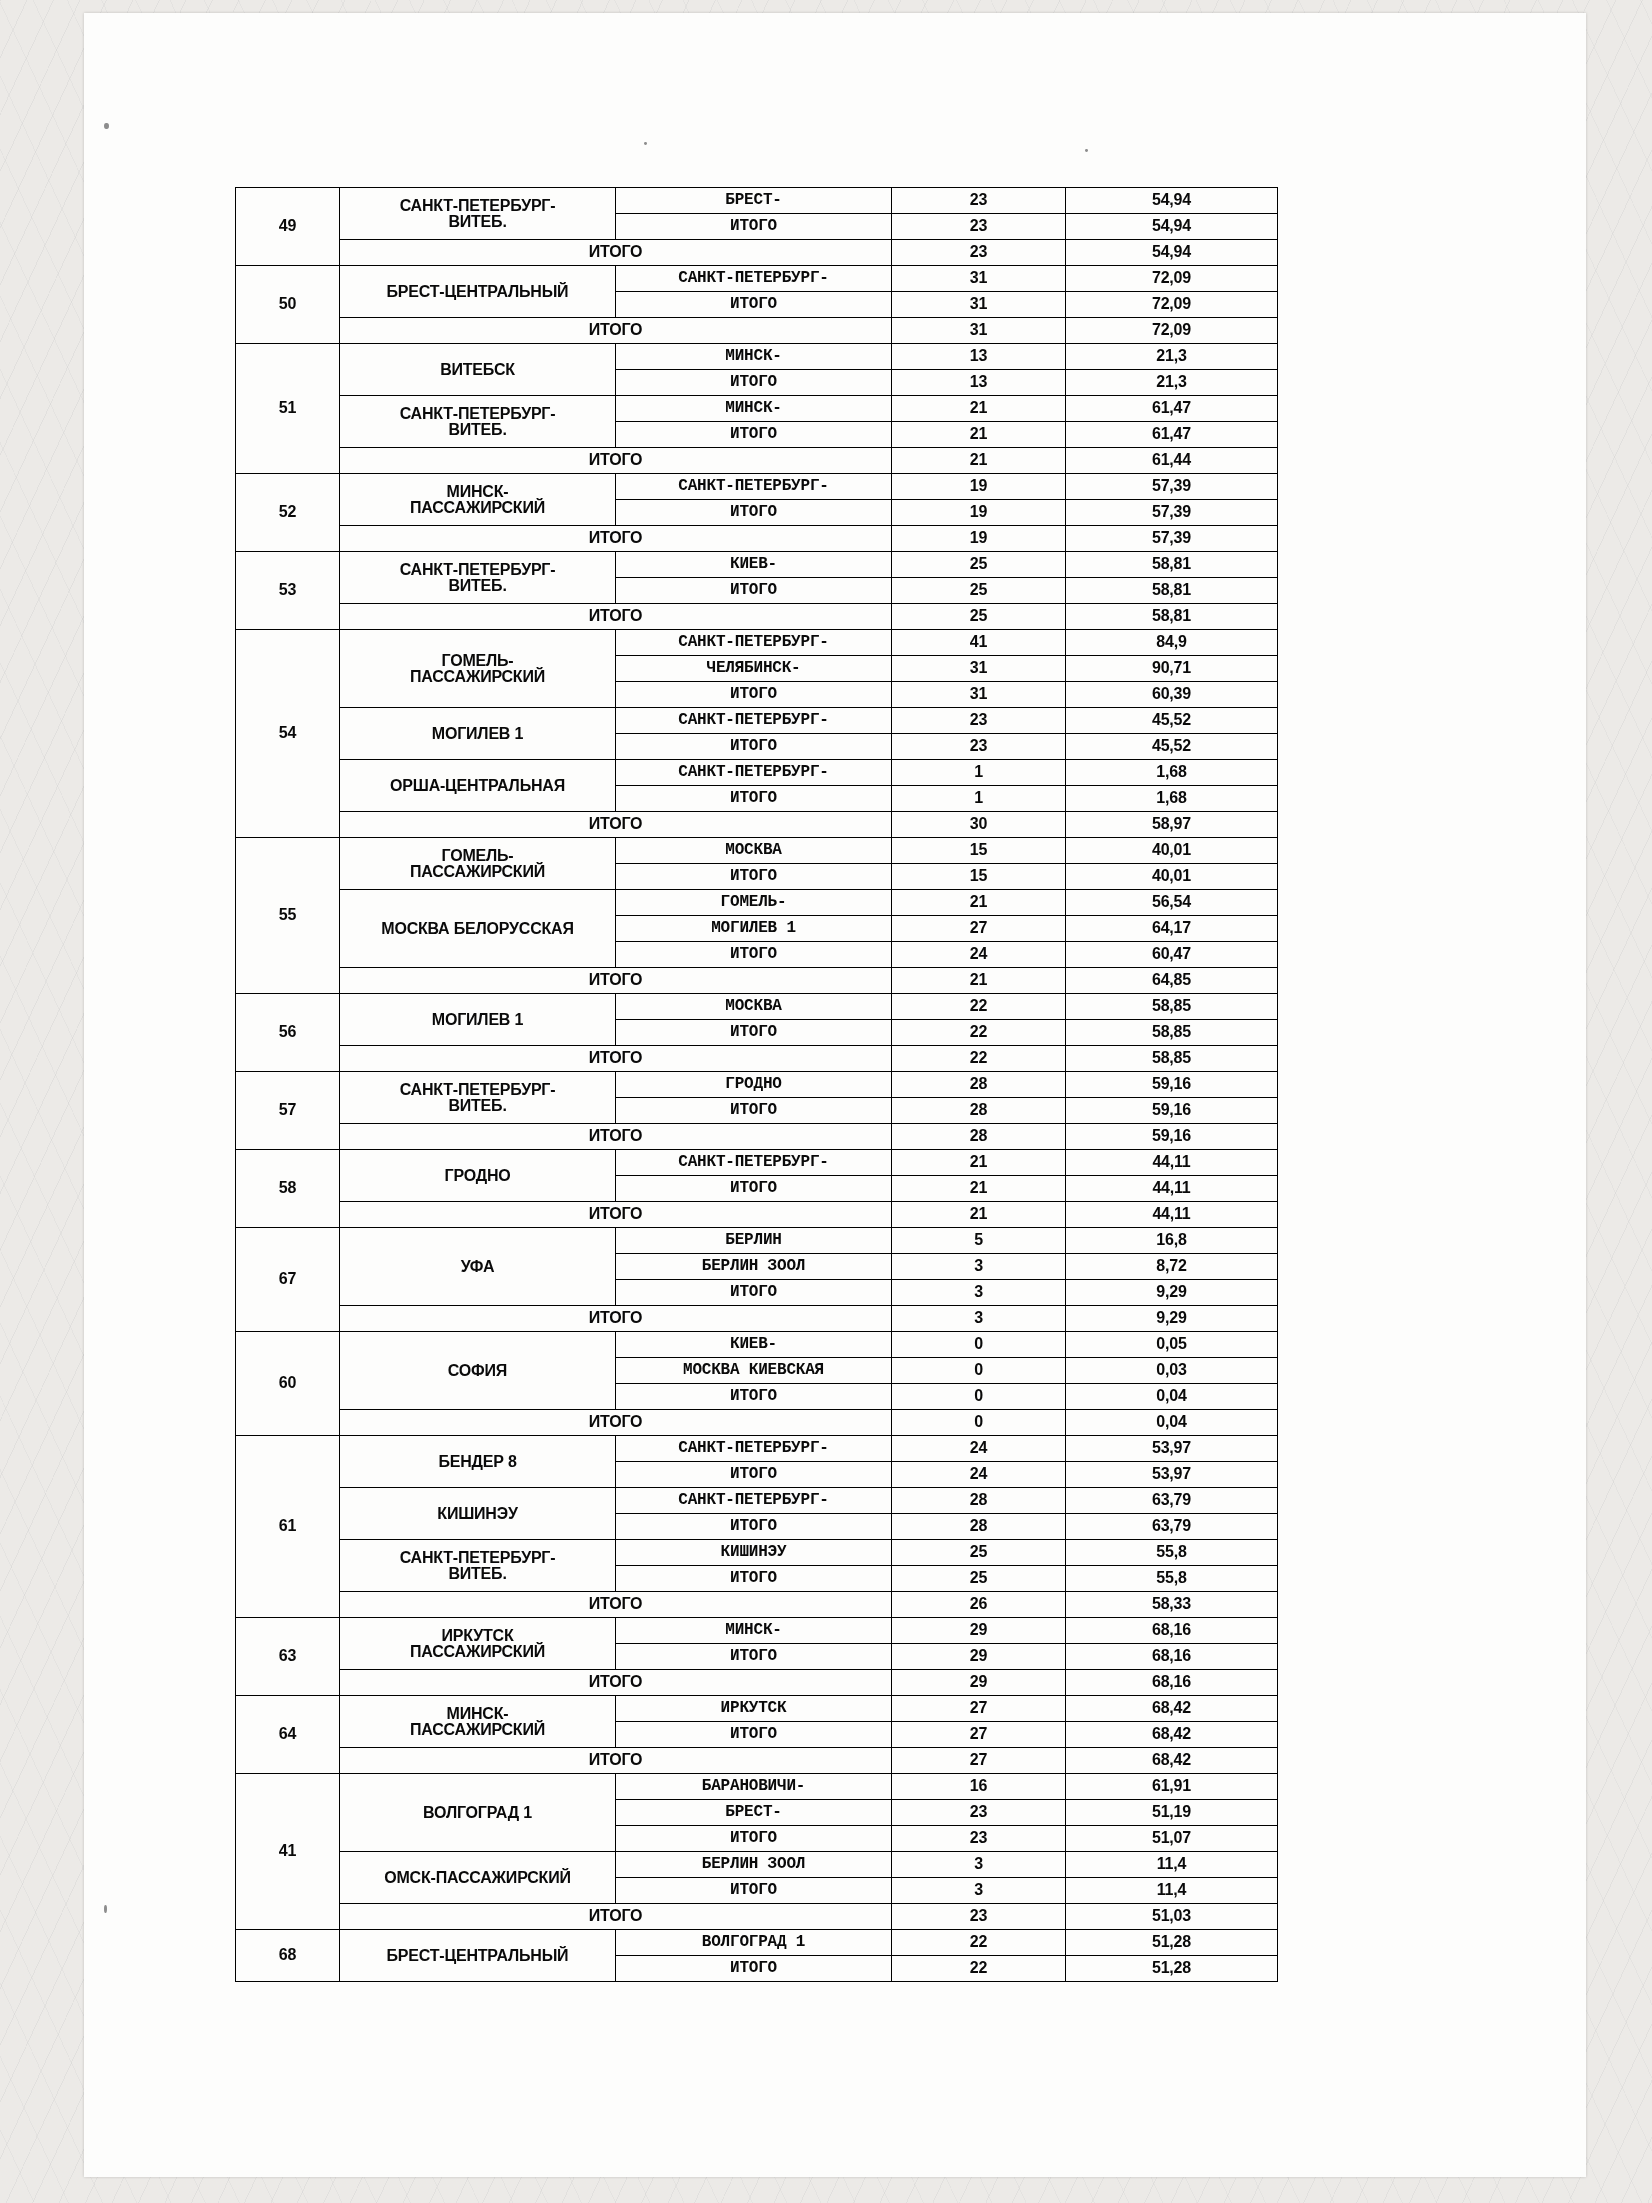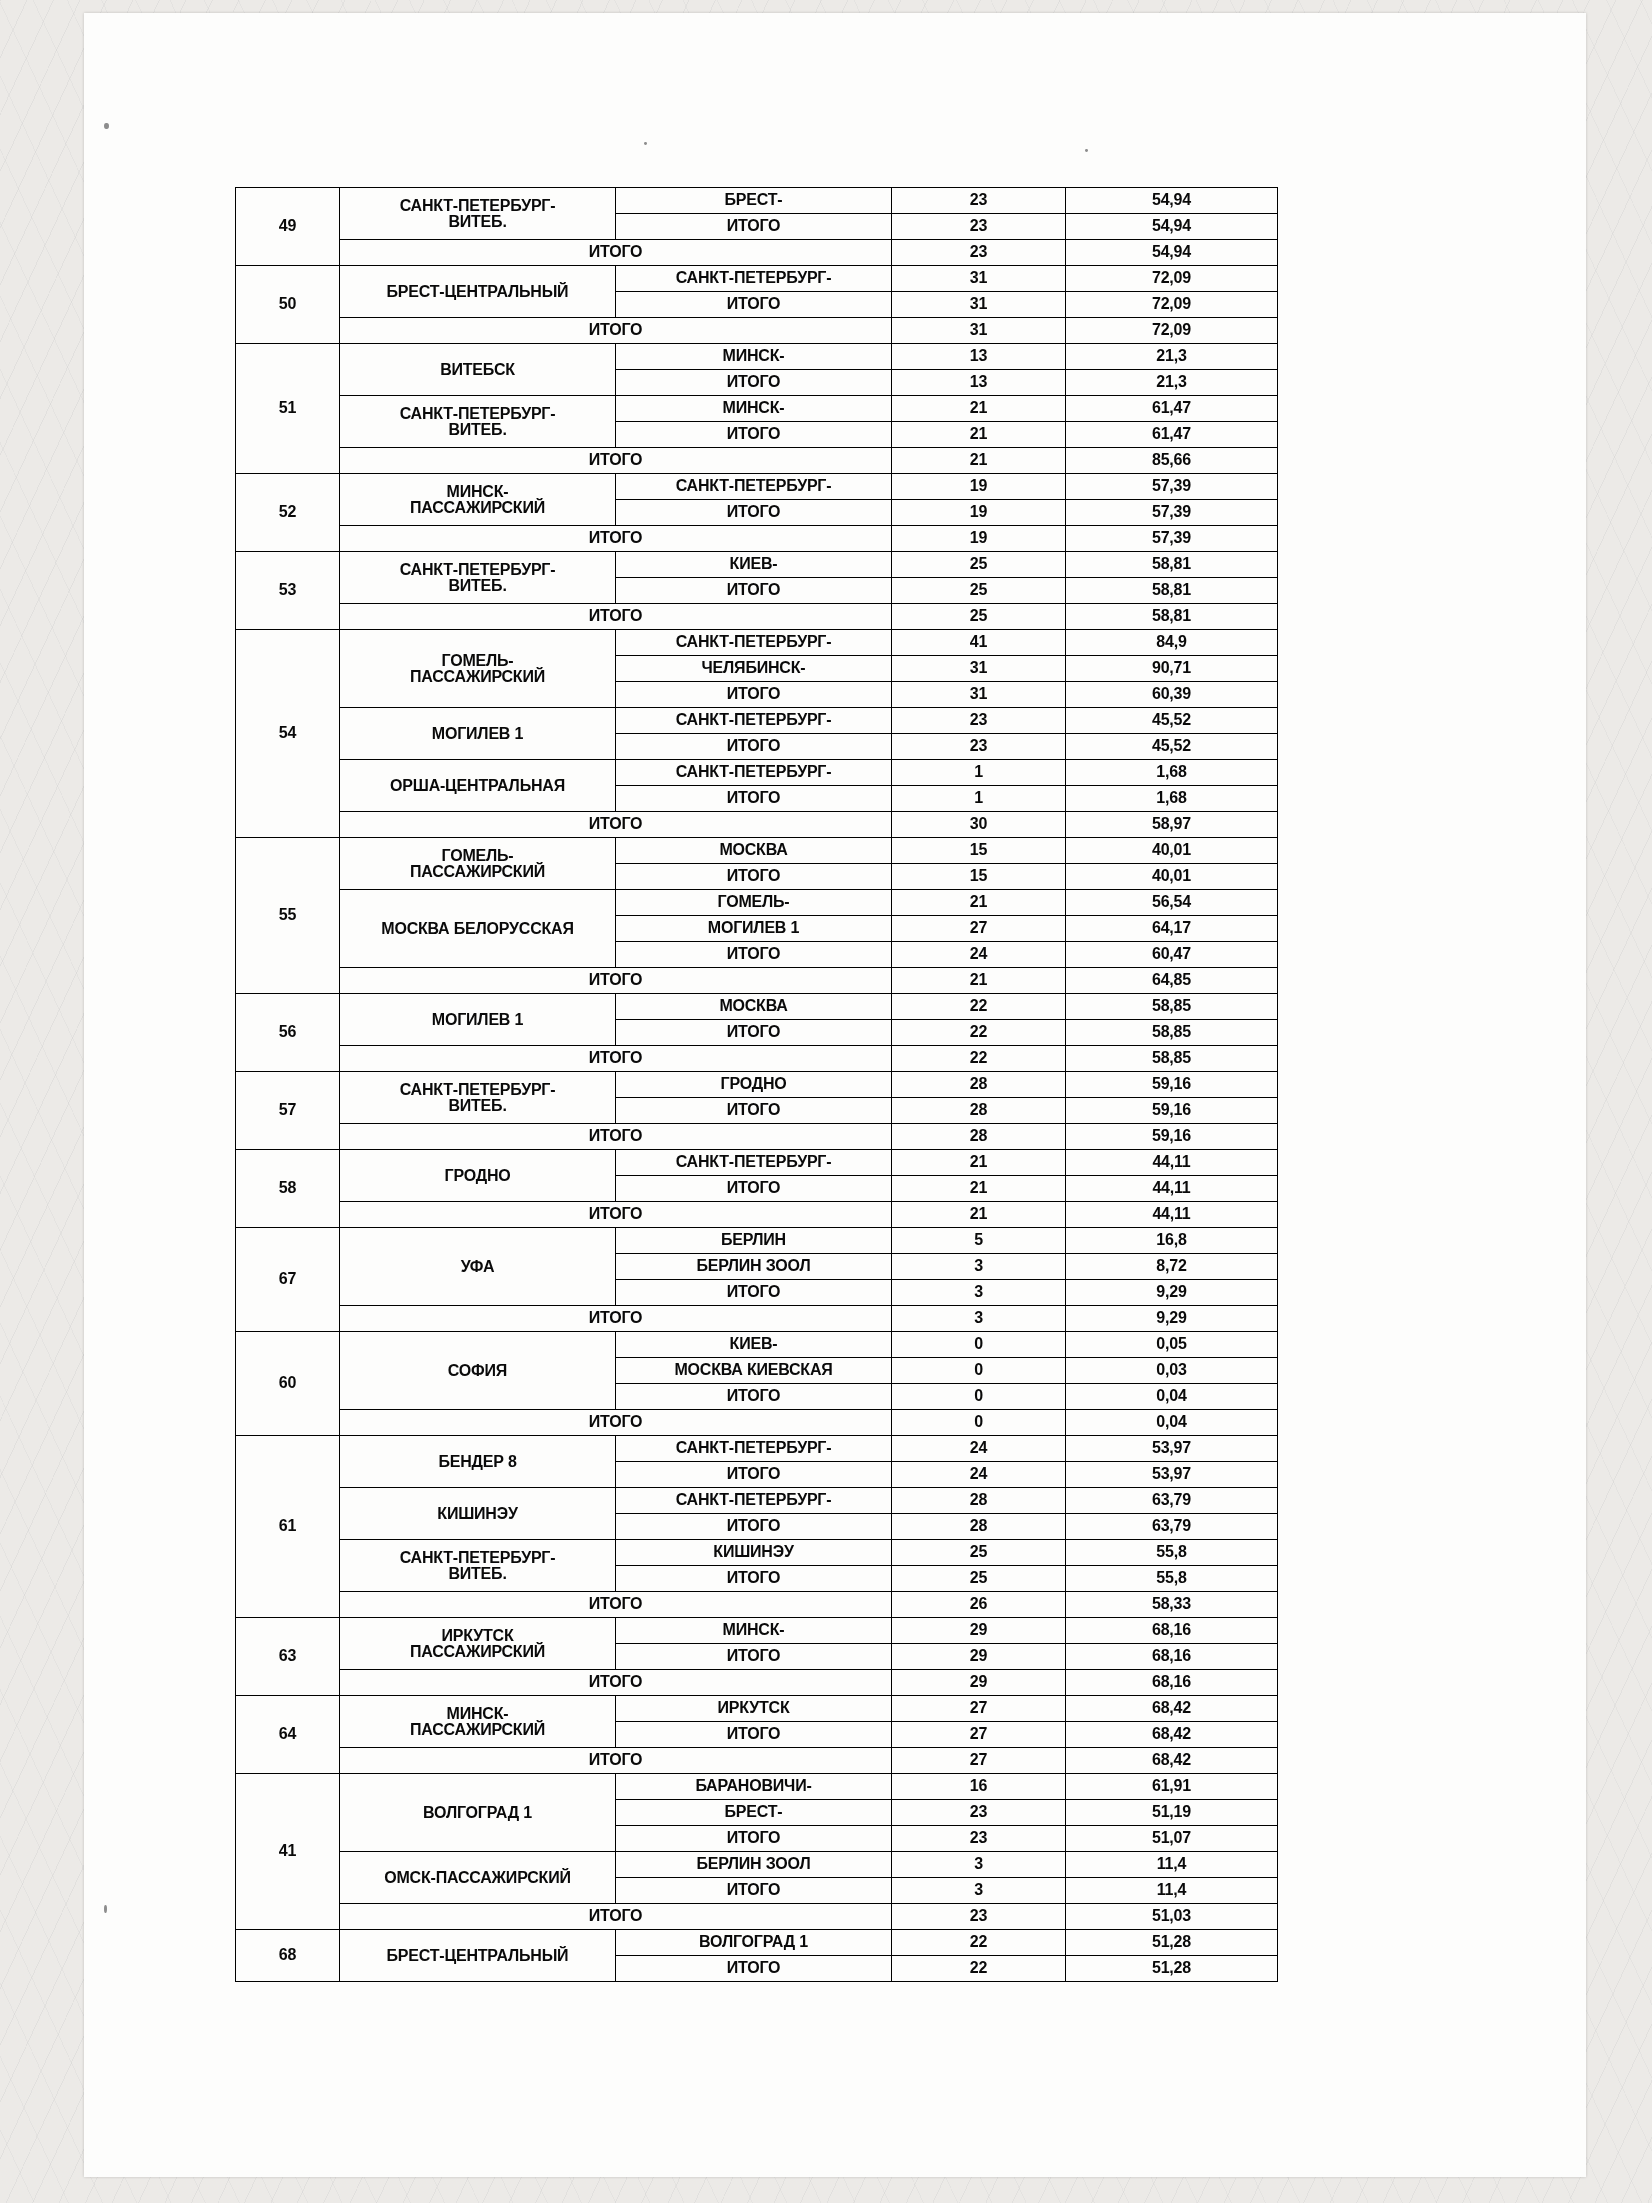--- a/index.html
+++ b/index.html
@@ -61,21 +61,21 @@
     vertical-align: middle;
     padding: 0;
     height: 25px;
     line-height: 1.05;
     letter-spacing: -0.2px;
     white-space: nowrap;
     overflow: hidden;
   }
   td.c-num   { width: 103px; }
   td.c-from  { width: 275px; }
-  td.c-to    { width: 275px; }
+  td.c-to    { width: 275px; font-family: Liberation Mono, monospace; }
   td.c-cnt   { width: 173px; }
   td.c-val   { width: 211px; }
   td.c-itogo-wide { text-align: center; }
   .two-line { display: block; line-height: 1.0; }
   .thick-top td { border-top-width: 2.8px; }
 </style>
 </head>
 <body>
 
 <div class="bg-texture"></div>
@@ -153,21 +153,21 @@
               <td class="c-val">61,47</td>
             </tr>
             <tr>
               <td class="c-to">ИТОГО</td>
               <td class="c-cnt">21</td>
               <td class="c-val">61,47</td>
             </tr>
             <tr>
               <td class="c-itogo-wide" colspan="2">ИТОГО</td>
               <td class="c-cnt">21</td>
-              <td class="c-val">85,66</td>
+              <td class="c-val">61,44</td>
             </tr>
             <tr class="thick-top">
               <td class="c-num" rowspan="3">52</td>
               <td class="c-from" rowspan="2">
                 <span class="two-line">МИНСК-</span>
                 <span class="two-line">ПАССАЖИРСКИЙ</span>
               </td>
               <td class="c-to">САНКТ-ПЕТЕРБУРГ-</td>
               <td class="c-cnt">19</td>
               <td class="c-val">57,39</td>

